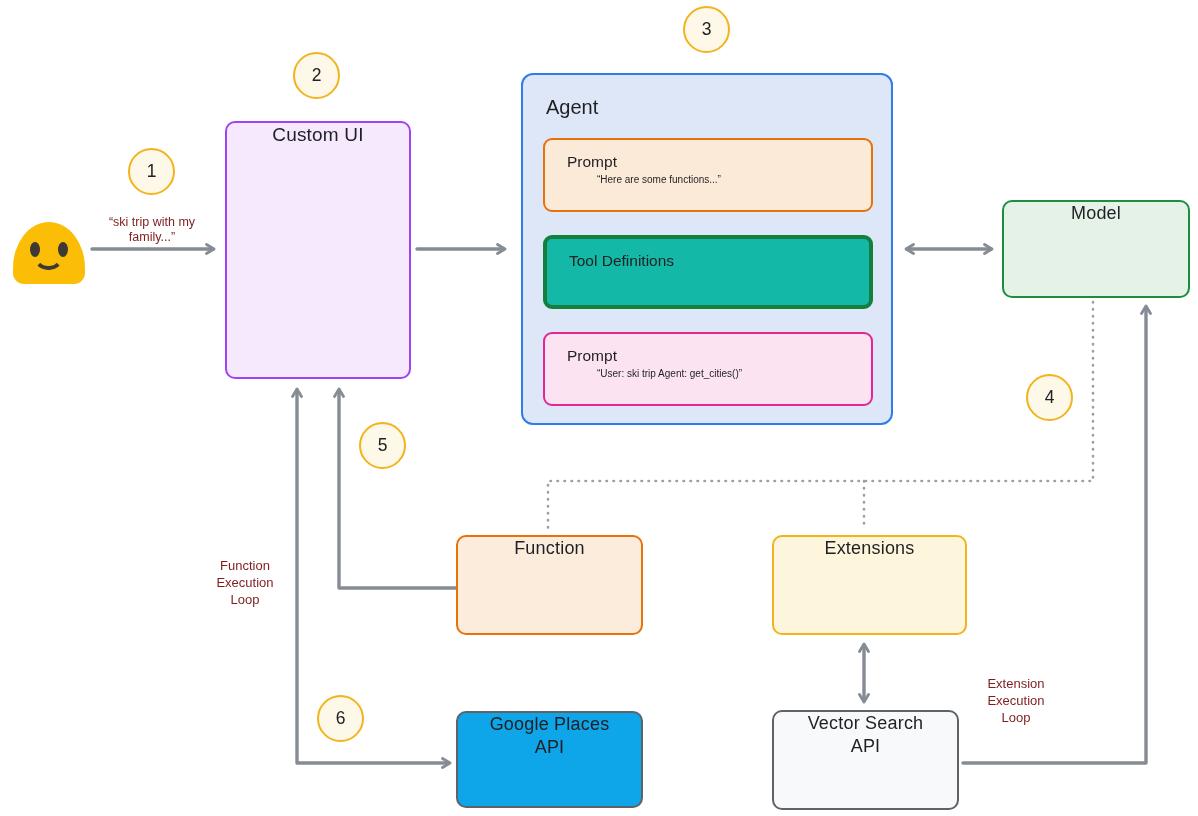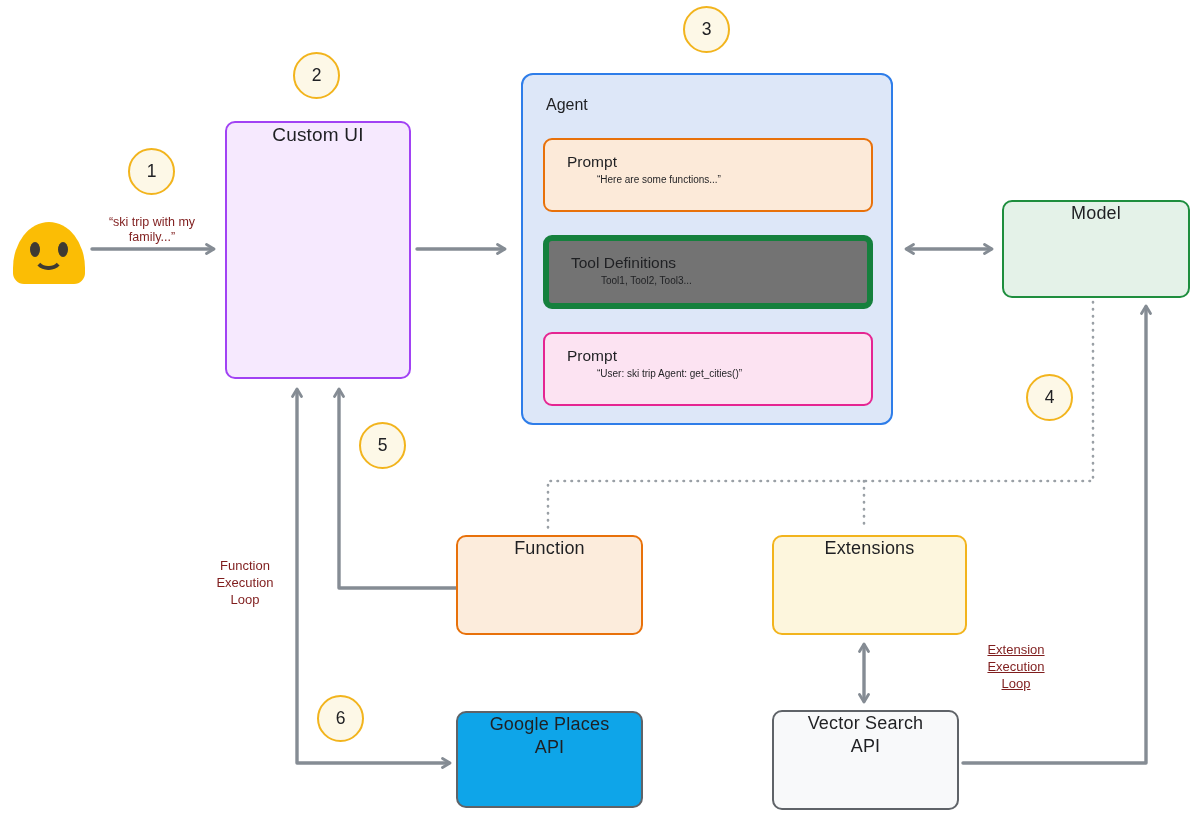--- a/index.html
+++ b/index.html
@@ -25,44 +25,44 @@
   .node-extensions{left:772px;top:535px;width:195px;height:100px;background:#fdf6dd;border:2px solid #f2b41d;}
   .node-gplaces{left:456px;top:711px;width:187px;height:97px;background:#0ea5e9;border:2px solid #5f6368;}
   .node-vsearch{left:772px;top:710px;width:187px;height:100px;background:#f8f9fa;border:2px solid #5f6368;}
   .node-gplaces .lbl,.node-vsearch .lbl{width:130px;}
 
   
   .agent{
     position:absolute;left:521px;top:73px;width:372px;height:352px;box-sizing:border-box;
     background:#dde7f8;border:2px solid #2e7de9;border-radius:12px;
   }
-  .agent-title{position:absolute;left:23px;top:21px;font-size:16px;font-weight:500;}
+  .agent-title{position:absolute;left:23px;top:21px;font-size:20px;font-weight:500;}
   .agent-card{
     position:absolute;left:20px;width:330px;height:74px;box-sizing:border-box;
     border-radius:9px;padding:13px 0 0 22px;
   }
   .agent-card .card-title{font-size:15.5px;font-weight:500;margin-bottom:3px;}
   .agent-card .card-detail{font-size:10px;margin-left:30px;}
   .card-prompt1{top:63px;background:#fcead9;border:2px solid #e8710a;}
-  .card-tools{top:160px;background:#737373;border:6px solid #15803d;}
+  .card-tools{top:160px;background:#14b8a6;border:4px solid #15803d;}
   .card-prompt2{top:257px;background:#fce3f2;border:2px solid #e52592;}
 
   
   .badge{
     position:absolute;width:47px;height:47px;border-radius:50%;box-sizing:border-box;
     background:#fdf8e7;border:2.5px solid #f2b41d;
     display:flex;align-items:center;justify-content:center;
     font-size:17.5px;font-weight:500;color:#202124;
   }
 
   
   .note{position:absolute;font-size:13px;line-height:1.3;text-align:center;color:#7f1d1d;}
   .note-quote{left:104px;top:215px;width:96px;font-size:12.5px;line-height:1.2;}
   .note-funcloop{left:203px;top:558px;width:84px;}
-  .note-extloop{left:973px;top:642px;width:86px;text-decoration:underline;}
+  .note-extloop{left:973px;top:676px;width:86px;}
 
   
   .blob{
     position:absolute;left:13px;top:222px;width:72px;height:62px;
     background:#fbbd05;
     border-radius:36px 36px 11px 11px / 46px 46px 11px 11px;
   }
   .blob .eye{
     position:absolute;top:20px;width:10px;height:15px;border-radius:50%;background:#3e3a33;
   }
@@ -124,21 +124,20 @@
 <div class="agent">
   <div class="agent-title">Agent</div>
 
   <div class="agent-card card-prompt1">
     <div class="card-title">Prompt</div>
     <div class="card-detail">“Here are some functions...”</div>
   </div>
 
   <div class="agent-card card-tools">
     <div class="card-title">Tool Definitions</div>
-    <div class="card-detail">Tool1, Tool2, Tool3...</div>
   </div>
 
   <div class="agent-card card-prompt2">
     <div class="card-title">Prompt</div>
     <div class="card-detail">“User: ski trip Agent: get_cities()”</div>
   </div>
 </div>
 
 <div class="node node-model">
   <span class="lbl">Model</span>

